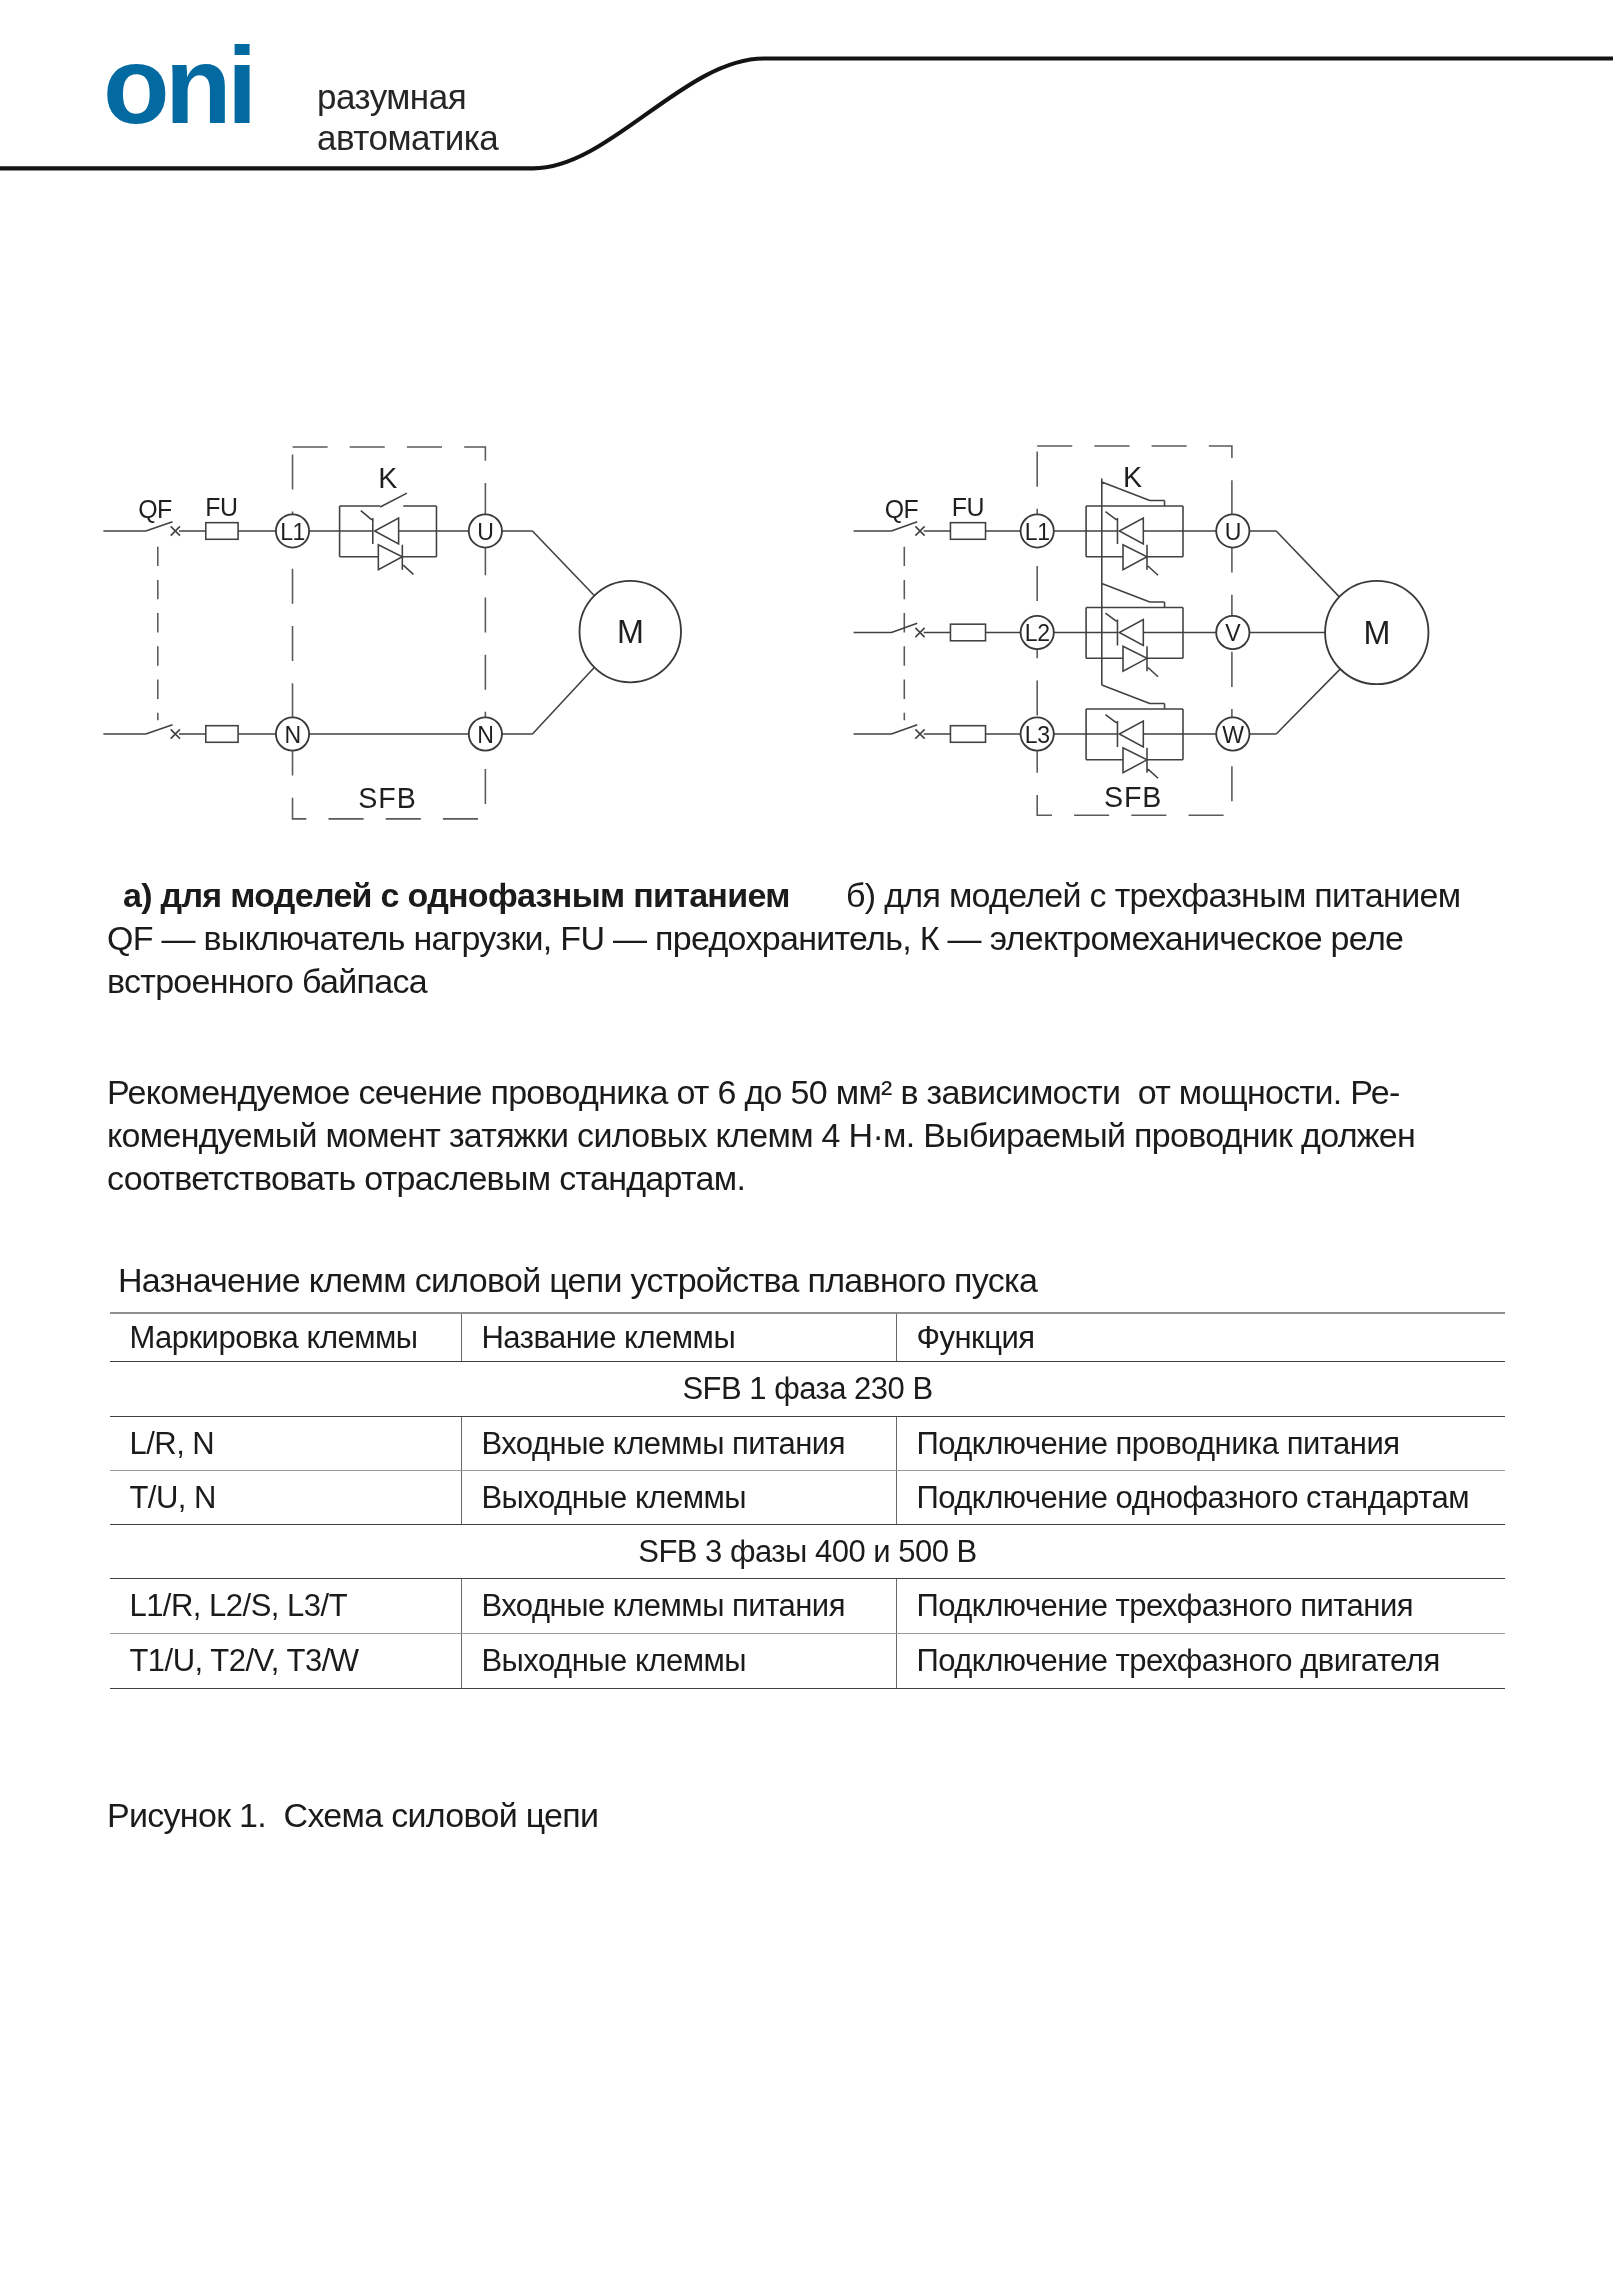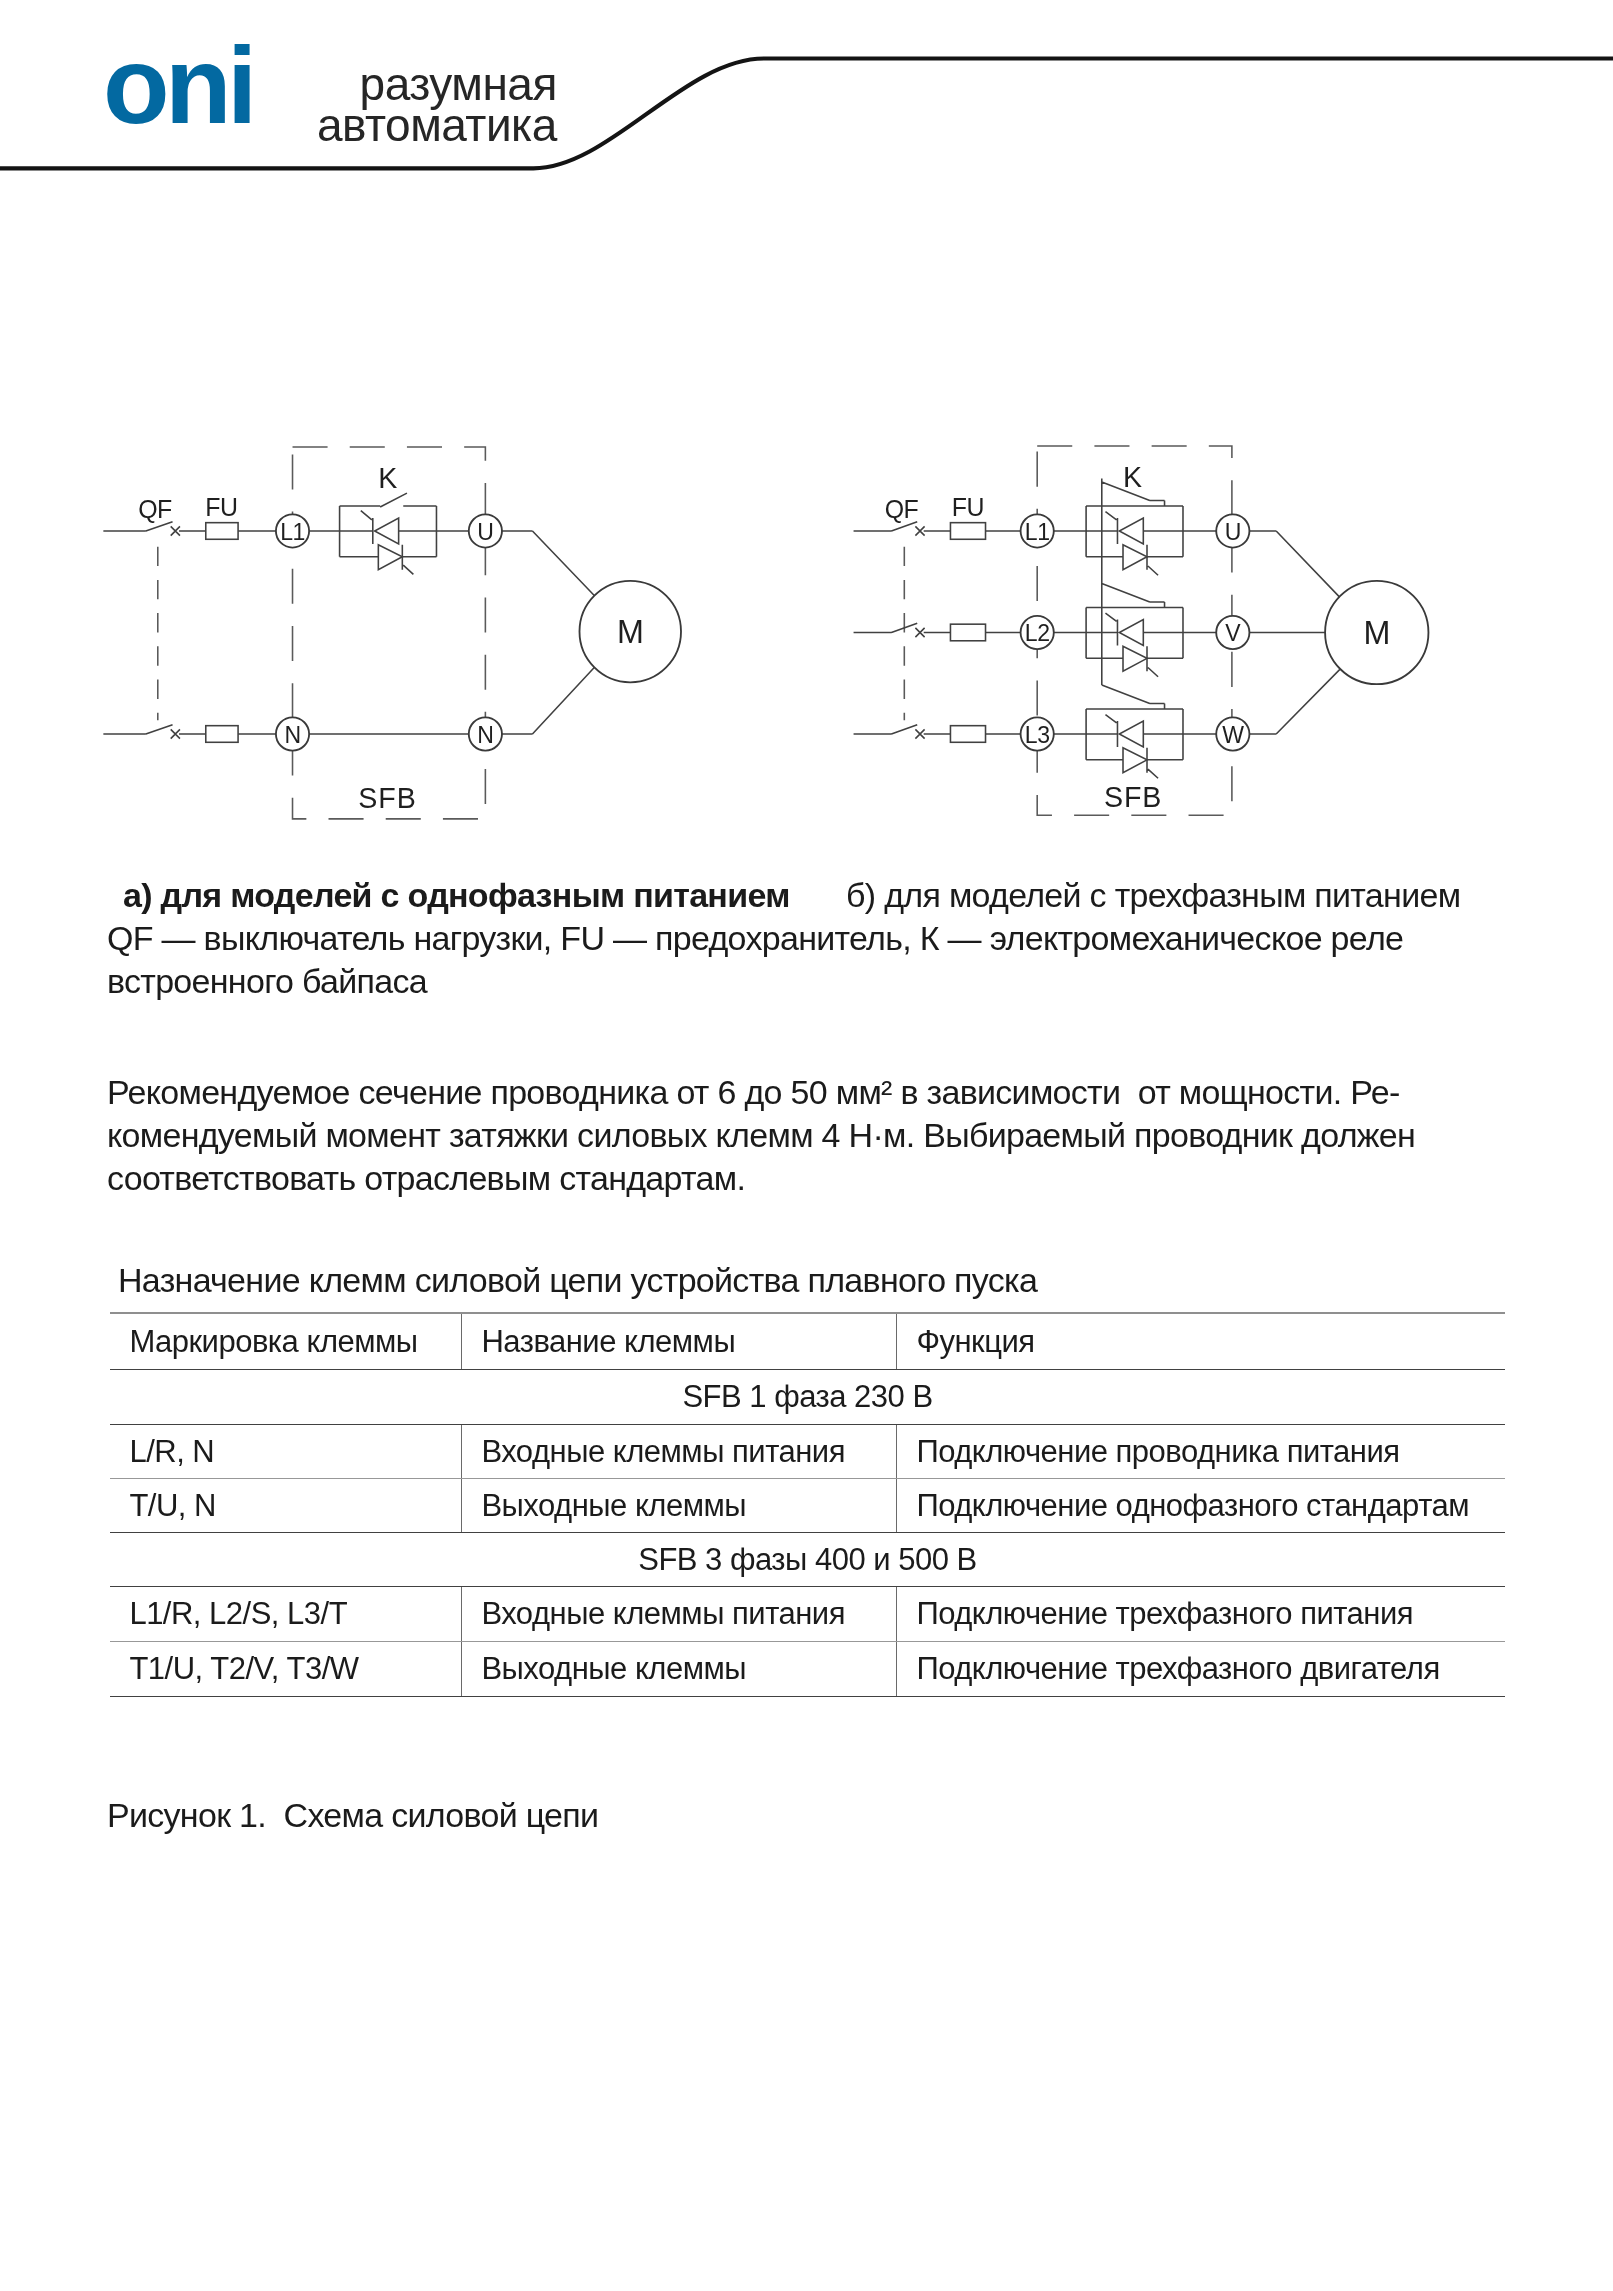--- a/index.html
+++ b/index.html
@@ -1,21 +1,21 @@
 <!DOCTYPE html>
 <html style="font-size:14.8px"><head>
 <meta charset="utf-8">
 <style>
   html,body{margin:0;padding:0;background:#e8e8e8;}
   #page{position:relative;width:1613px;height:2292px;background:#ffffff;overflow:hidden;
         font-family:"Liberation Sans", sans-serif;color:#1b1b1b;}
   .abs{position:absolute;}
   
   #logo{left:103px;top:31px;font-size:109px;line-height:109px;font-weight:700;letter-spacing:-4.6px;color:#0369a1;}
-  #tagline{left:317px;top:64px;font-size:46px;line-height:41px;letter-spacing:-0.5px;color:#262626;white-space:pre-line;text-align:right;}
+  #tagline{left:317px;top:76px;font-size:35px;line-height:41px;letter-spacing:-0.5px;color:#262626;white-space:pre-line;}
   
   .bodytxt{font-size:34px;line-height:43px;letter-spacing:-0.7px;white-space:pre-wrap;color:#1b1b1b;}
   #caption-a{left:123px;top:874px;font-weight:bold;}
   #caption-b{left:846px;top:874px;}
   #legend{left:107px;top:917px;}
   #paragraph{left:107px;top:1071px;}
   #table-title{left:118px;top:1259px;}
   #figure-caption{left:107px;top:1794px;}
   
   #term-table{left:110px;top:1312px;width:1395px;border-top:2.8px solid #8f8f8f;font-size:31px;letter-spacing:-0.5px;}
@@ -150,21 +150,21 @@
   <div id="caption-a" class="abs bodytxt">а) для моделей с однофазным питанием</div>
   <div id="caption-b" class="abs bodytxt">б) для моделей с трехфазным питанием</div>
   <div id="legend" class="abs bodytxt">QF — выключатель нагрузки, FU — предохранитель, К — электромеханическое реле
 встроенного байпаса</div>
   <div id="paragraph" class="abs bodytxt">Рекомендуемое сечение проводника от 6 до 50 мм² в зависимости  от мощности. Ре-
 комендуемый момент затяжки силовых клемм 4 Н·м. Выбираемый проводник должен
 соответствовать отраслевым стандартам.</div>
   <div id="table-title" class="abs bodytxt">Назначение клемм силовой цепи устройства плавного пуска</div>
 
   <div id="term-table" class="abs">
-    <div class="trow dark" style="height:56px">
+    <div class="trow dark" style="height:48px">
       <div class="tcell c1 vline">Маркировка клеммы</div>
       <div class="tcell c2 vline">Название клеммы</div>
       <div class="tcell c3">Функция</div>
     </div>
     <div class="trow dark" style="height:55px">
       <div class="section-label">SFB 1 фаза 230 В</div>
     </div>
     <div class="trow light" style="height:54px">
       <div class="tcell c1 vline">L/R, N</div>
       <div class="tcell c2 vline">Входные клеммы питания</div>

